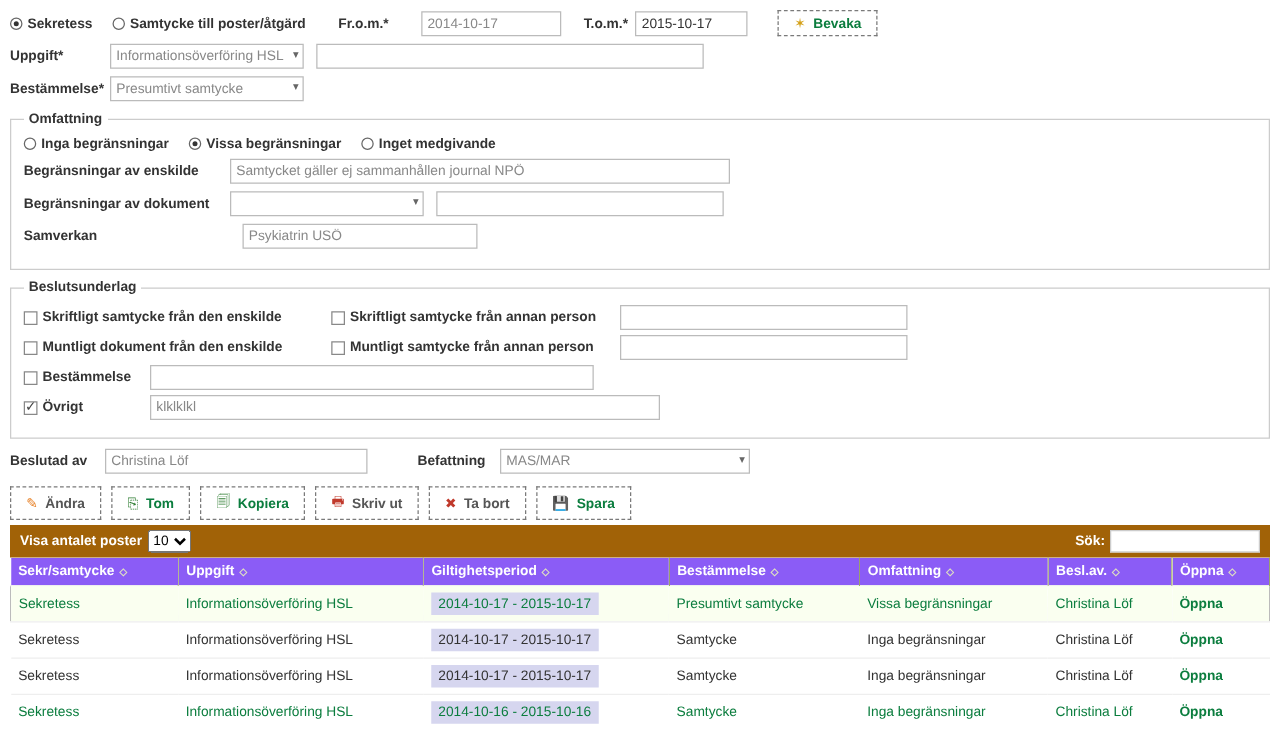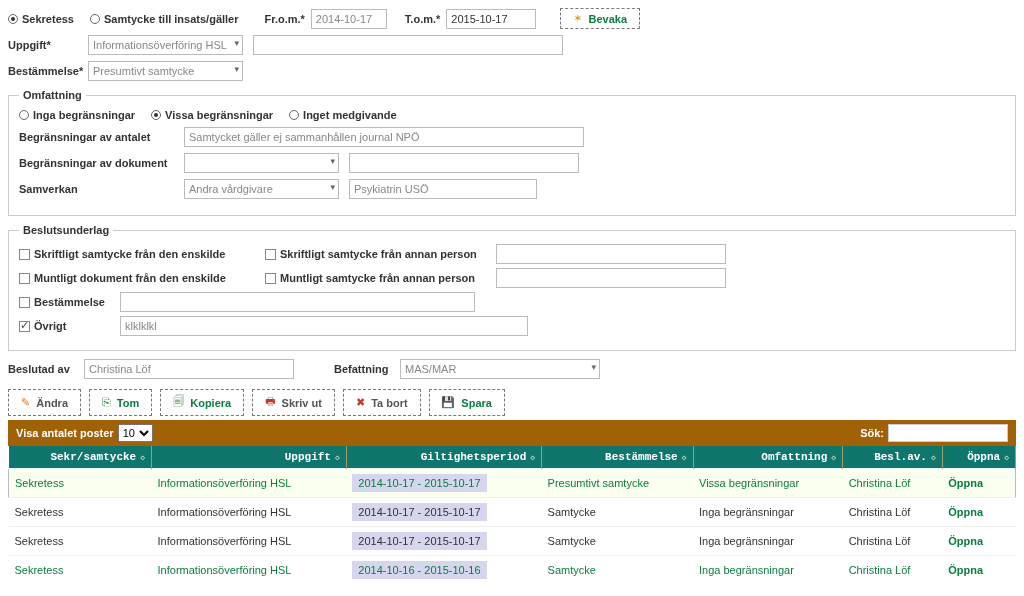--- a/index.html
+++ b/index.html
@@ -49,47 +49,46 @@
   .toolbar { margin: 10px 0 4px 0; display:flex; flex-wrap:wrap; }
   .pager-bar {
     background: #a16207; color: #fff; font-weight: bold;
     display: flex; align-items: center; padding: 4px 8px;
   }
   .pager-bar .spacer { flex:1; }
   .pager-bar select { font-size:11px; height:18px; }
   .pager-bar input[type=text] { height:18px; border:1px solid #ccc; font-size:11px; padding:1px 3px; }
   table.grid { width: 100%; border-collapse: collapse; }
   table.grid th {
-    background: #0f766e; color: #fff; font-weight: bold;
-    font-size: 11px; padding: 5px 6px; text-align: right; position: relative;
+    background: #8b5cf6; color: #fff; font-weight: bold;
+    font-size: 11px; padding: 5px 6px; text-align: left; position: relative;
     border-right: 1px solid #9aa06f;
-    font-family: Liberation Mono, monospace;
   }
   table.grid th .sortic { font-size: 8px; margin-left: 4px; color:#e0e3c0; }
   table.grid td { padding: 5px 6px; font-size: 11px; border-top:1px solid #eee; }
   .link { color: #0b7d3e; cursor: pointer; }
   .period-cell { background: #d6d6ef; display:inline-block; padding:3px 6px; }
   
   tr.sel td { background: #fafff0; }
   tr.sel .sekcell, tr.sel .uppg, tr.sel .period-cell, tr.sel .best, tr.sel .omf, tr.sel .besl { color:#0b7d3e; }
   .gap { width: 10px; display:inline-block; }
   .bevaka-star { color:#d4a017; margin-right:5px; }
 </style>
 </head>
 <body>
 
 <div class="row">
   <span class="radio-dot checked"></span>
   <span class="lbl">Sekretess</span>
   <span class="gap"></span>
   <span class="radio-dot"></span>
-  <span class="lbl">Samtycke till insats/gäller</span>
+  <span class="lbl">Samtycke till poster/åtgärd</span>
   <span style="width:20px"></span>
   <span class="lbl star">Fr.o.m.</span>
-  <input class="txt" style="width: 76px;" type="text" value="2014-10-17">
+  <input class="txt" style="width: 112px; margin-left: 20px;" type="text" value="2014-10-17">
   <span style="width:18px"></span>
   <span class="lbl star">T.o.m.</span>
   <input class="txt" style="width: 90px; color: rgb(51, 51, 51);" type="text" value="2015-10-17">
   <span style="width:24px"></span>
   <span class="btn-dashed">
     <span class="ic bevaka-star">✶</span>
     <span class="txtb">Bevaka</span>
   </span>
 </div>
 
@@ -115,36 +114,33 @@
     <span class="radio-dot"></span>
     <span class="lbl">Inga begränsningar</span>
     <span class="gap"></span>
     <span class="radio-dot checked"></span>
     <span class="lbl">Vissa begränsningar</span>
     <span class="gap"></span>
     <span class="radio-dot"></span>
     <span class="lbl">Inget medgivande</span>
   </div>
   <div class="row">
-    <span class="lbl-w2">Begränsningar av antalet</span>
+    <span class="lbl-w2">Begränsningar av enskilde</span>
     <input class="txt" style="width: 400px;" type="text" value="Samtycket gäller ej sammanhållen journal NPÖ">
   </div>
   <div class="row">
     <span class="lbl-w2">Begränsningar av dokument</span>
     <span class="sel-wrap">
       <input class="txt sel" style="width: 155px;" type="text" readonly="">
     </span>
     <span class="gap"></span>
     <input class="txt" style="width: 230px;" type="text">
   </div>
   <div class="row">
     <span class="lbl-w2">Samverkan</span>
-    <span class="sel-wrap">
-      <input class="txt sel" style="width: 155px;" type="text" readonly="" value="Andra vårdgivare">
-    </span>
     <span class="gap"></span>
     <input class="txt" style="width: 188px;" type="text" value="Psykiatrin USÖ">
   </div>
 </fieldset>
 
 <fieldset>
   <legend>Beslutsunderlag</legend>
   <div class="row tight">
     <span class="chk"></span>
     <span class="lbl" style="width:225px">Skriftligt samtycke från den enskilde</span>

